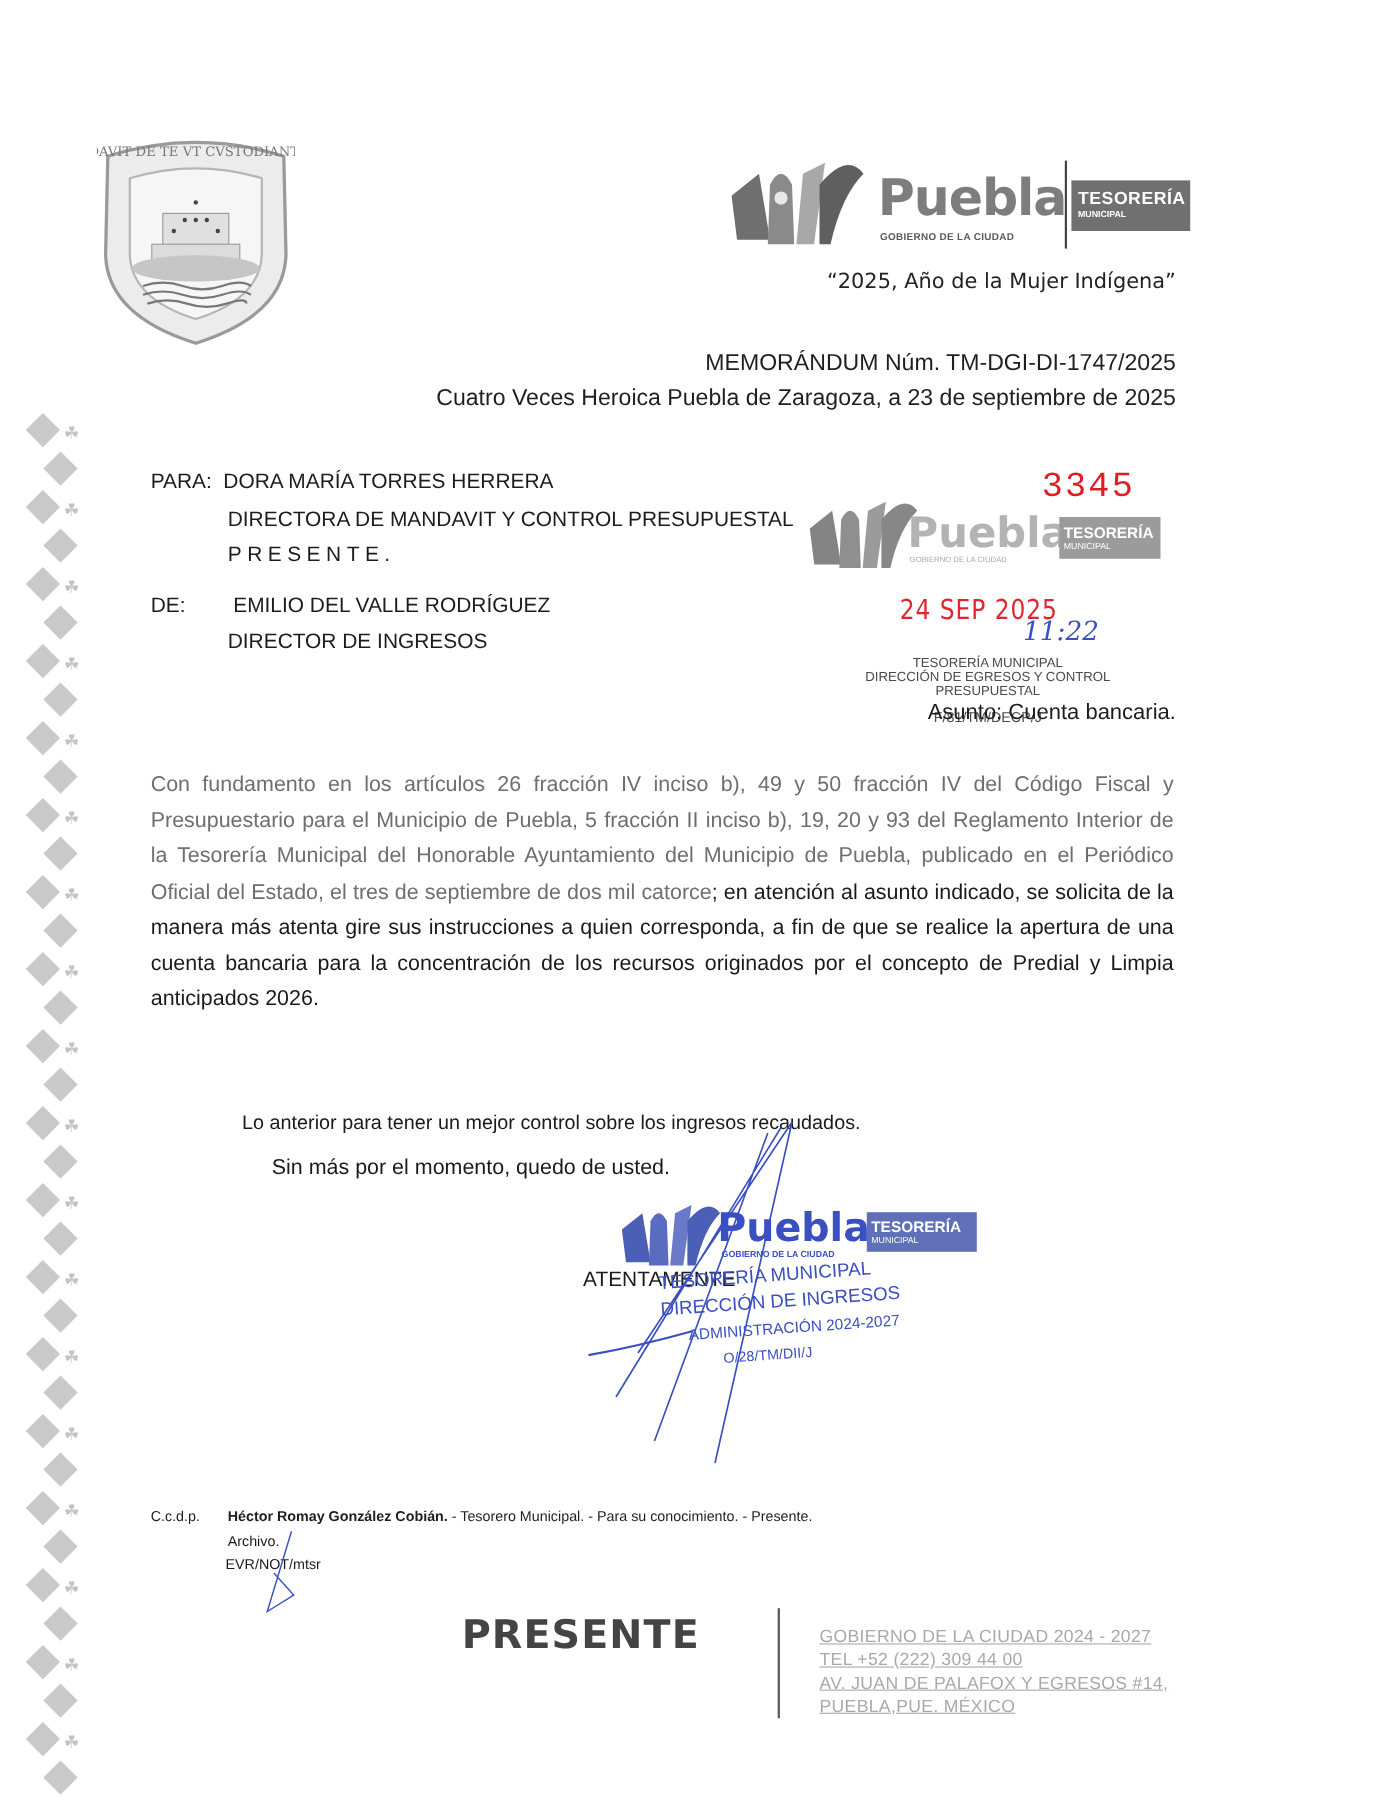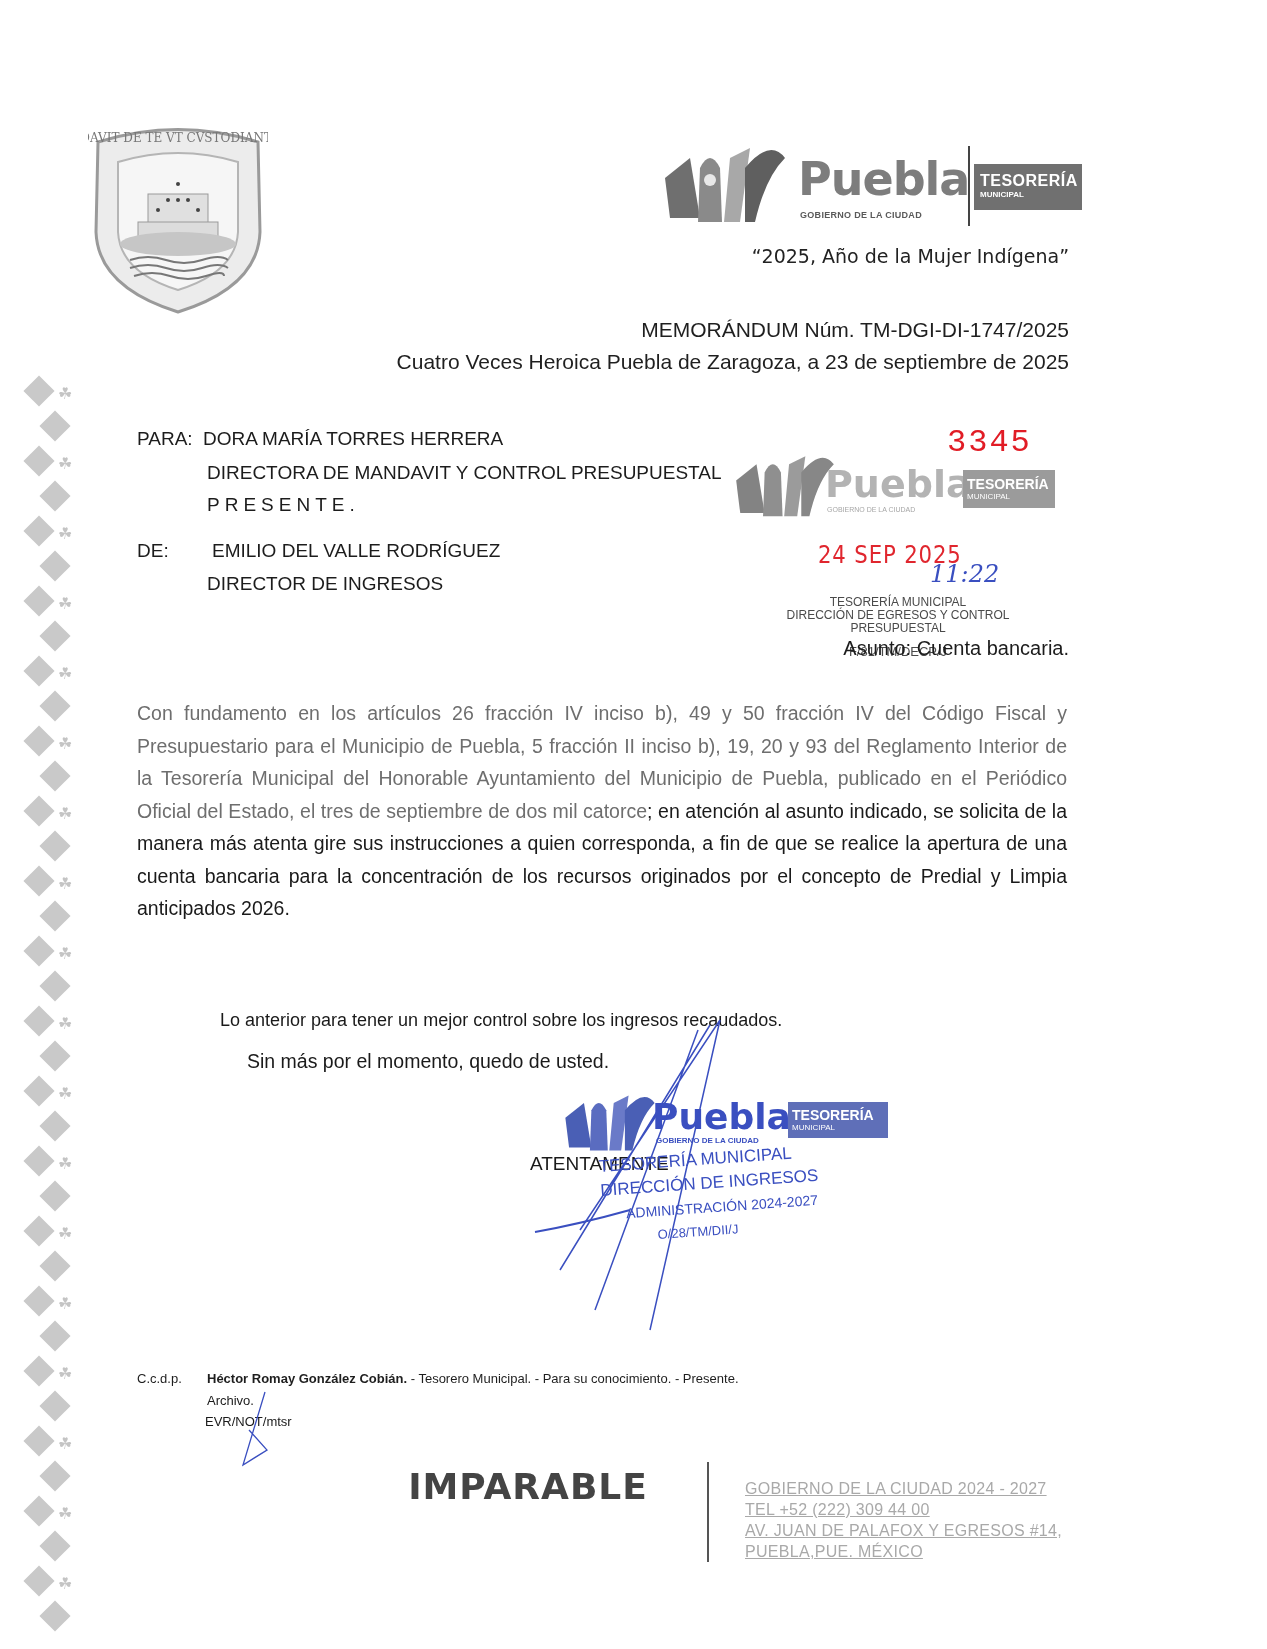--- a/index.html
+++ b/index.html
@@ -252,21 +252,21 @@
   <span class="ccp-label">C.c.d.p.</span>
   <span class="ccp-name"><b>Héctor Romay González Cobián.</b><span> - Tesorero Municipal. - Para su conocimiento. - Presente.</span></span>
 </div>
 <div class="abs archivo">Archivo.</div>
 <div class="abs initials">EVR/NOT/mtsr</div>
 <svg class="abs" style="left:235px;top:1390px;" width="40" height="80" viewBox="0 0 40 80">
   <path d="M30 2 L8 75 L32 60 L14 40" fill="none" stroke="#3a4fc0" stroke-width="1.3"></path>
 </svg>
 
 <div class="abs footer-logo">
-  <div class="l2">IMPARABLE</div>
+  <div class="l2">PRESENTE</div>
 </div>
 <div class="abs footer-divider"></div>
 <div class="abs footer-info">
   <div>GOBIERNO DE LA CIUDAD 2024 - 2027</div>
   <div>TEL +52 (222) 309 44 00</div>
   <div>AV. JUAN DE PALAFOX Y EGRESOS #14,</div>
   <div>PUEBLA,PUE. MÉXICO</div>
 </div>
 
 </body></html>

